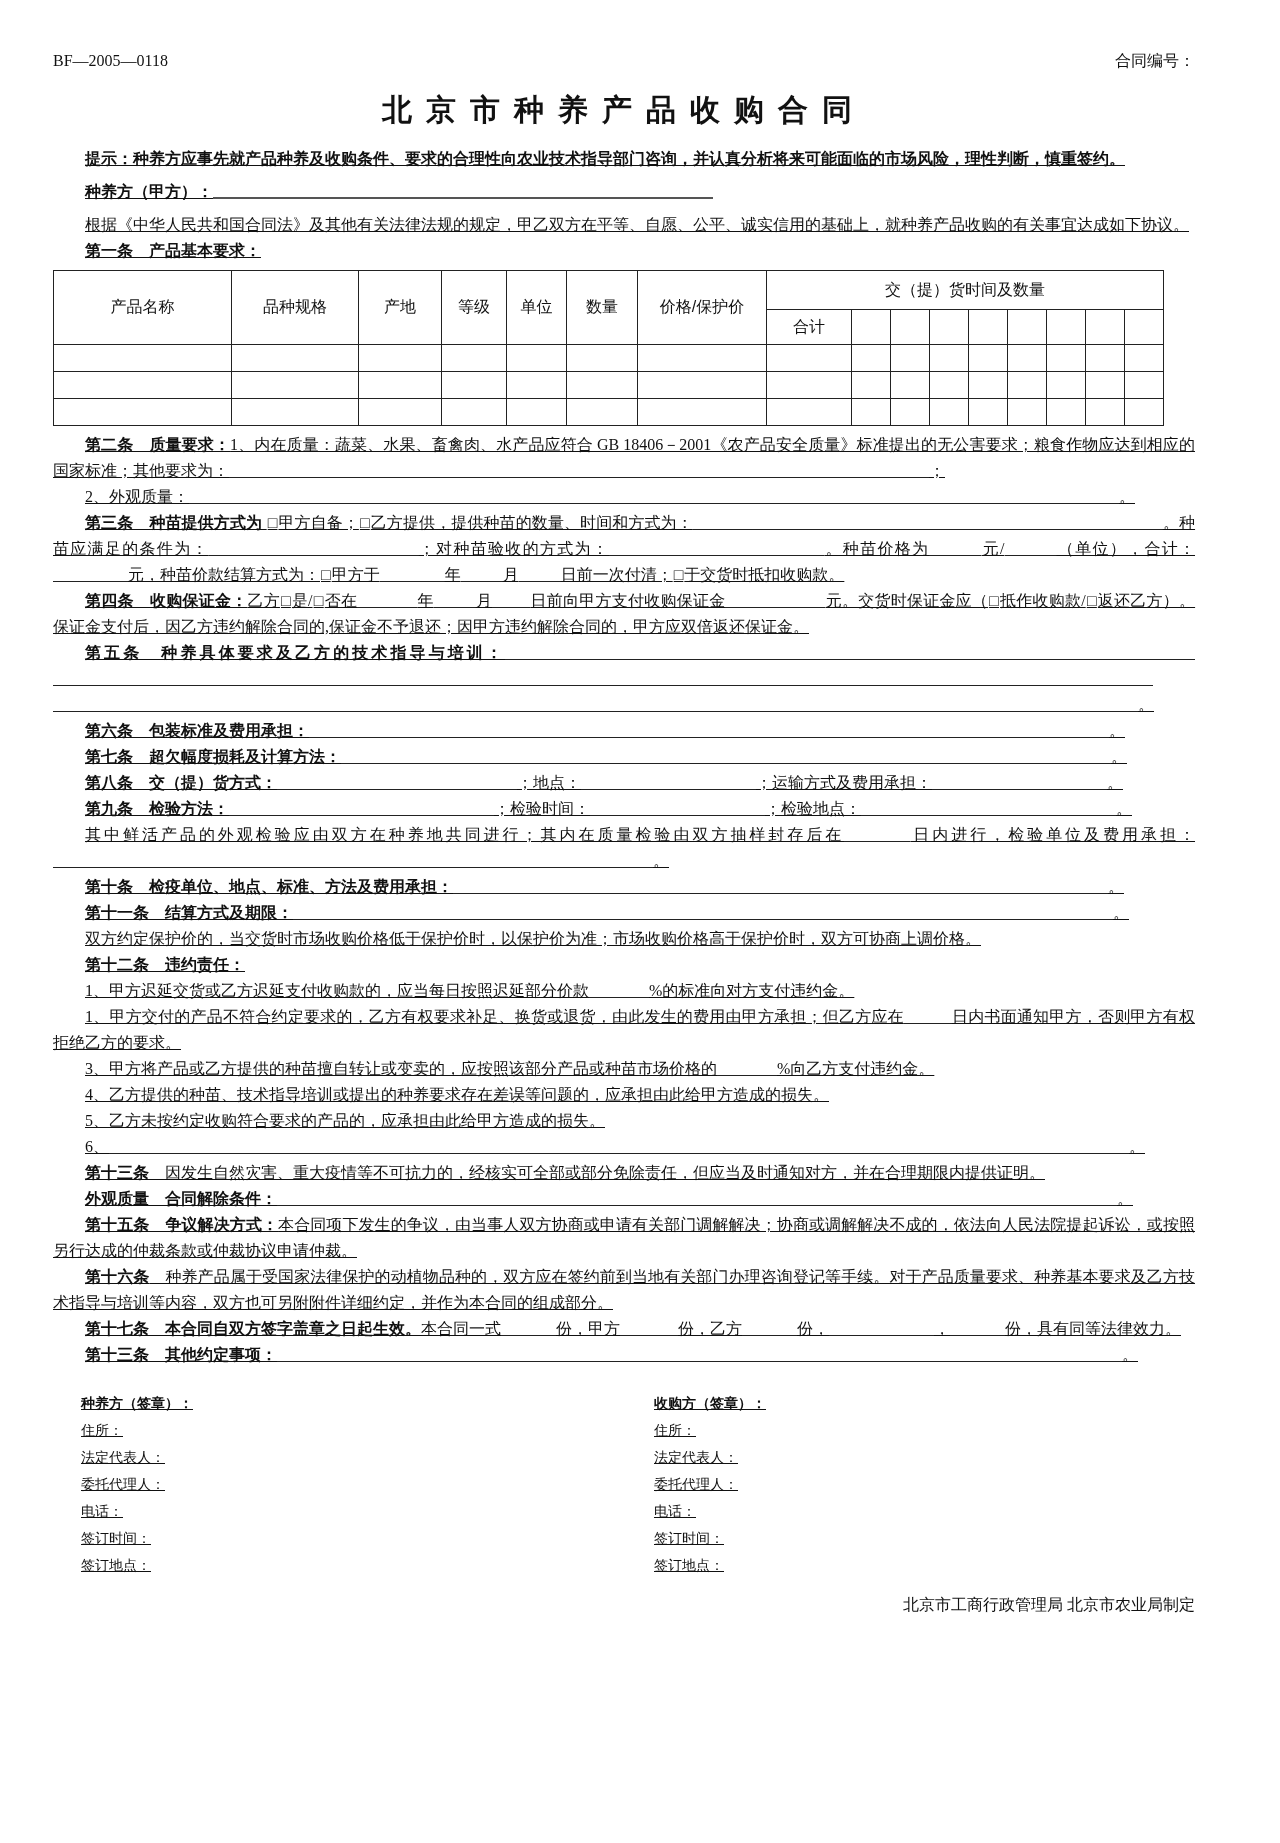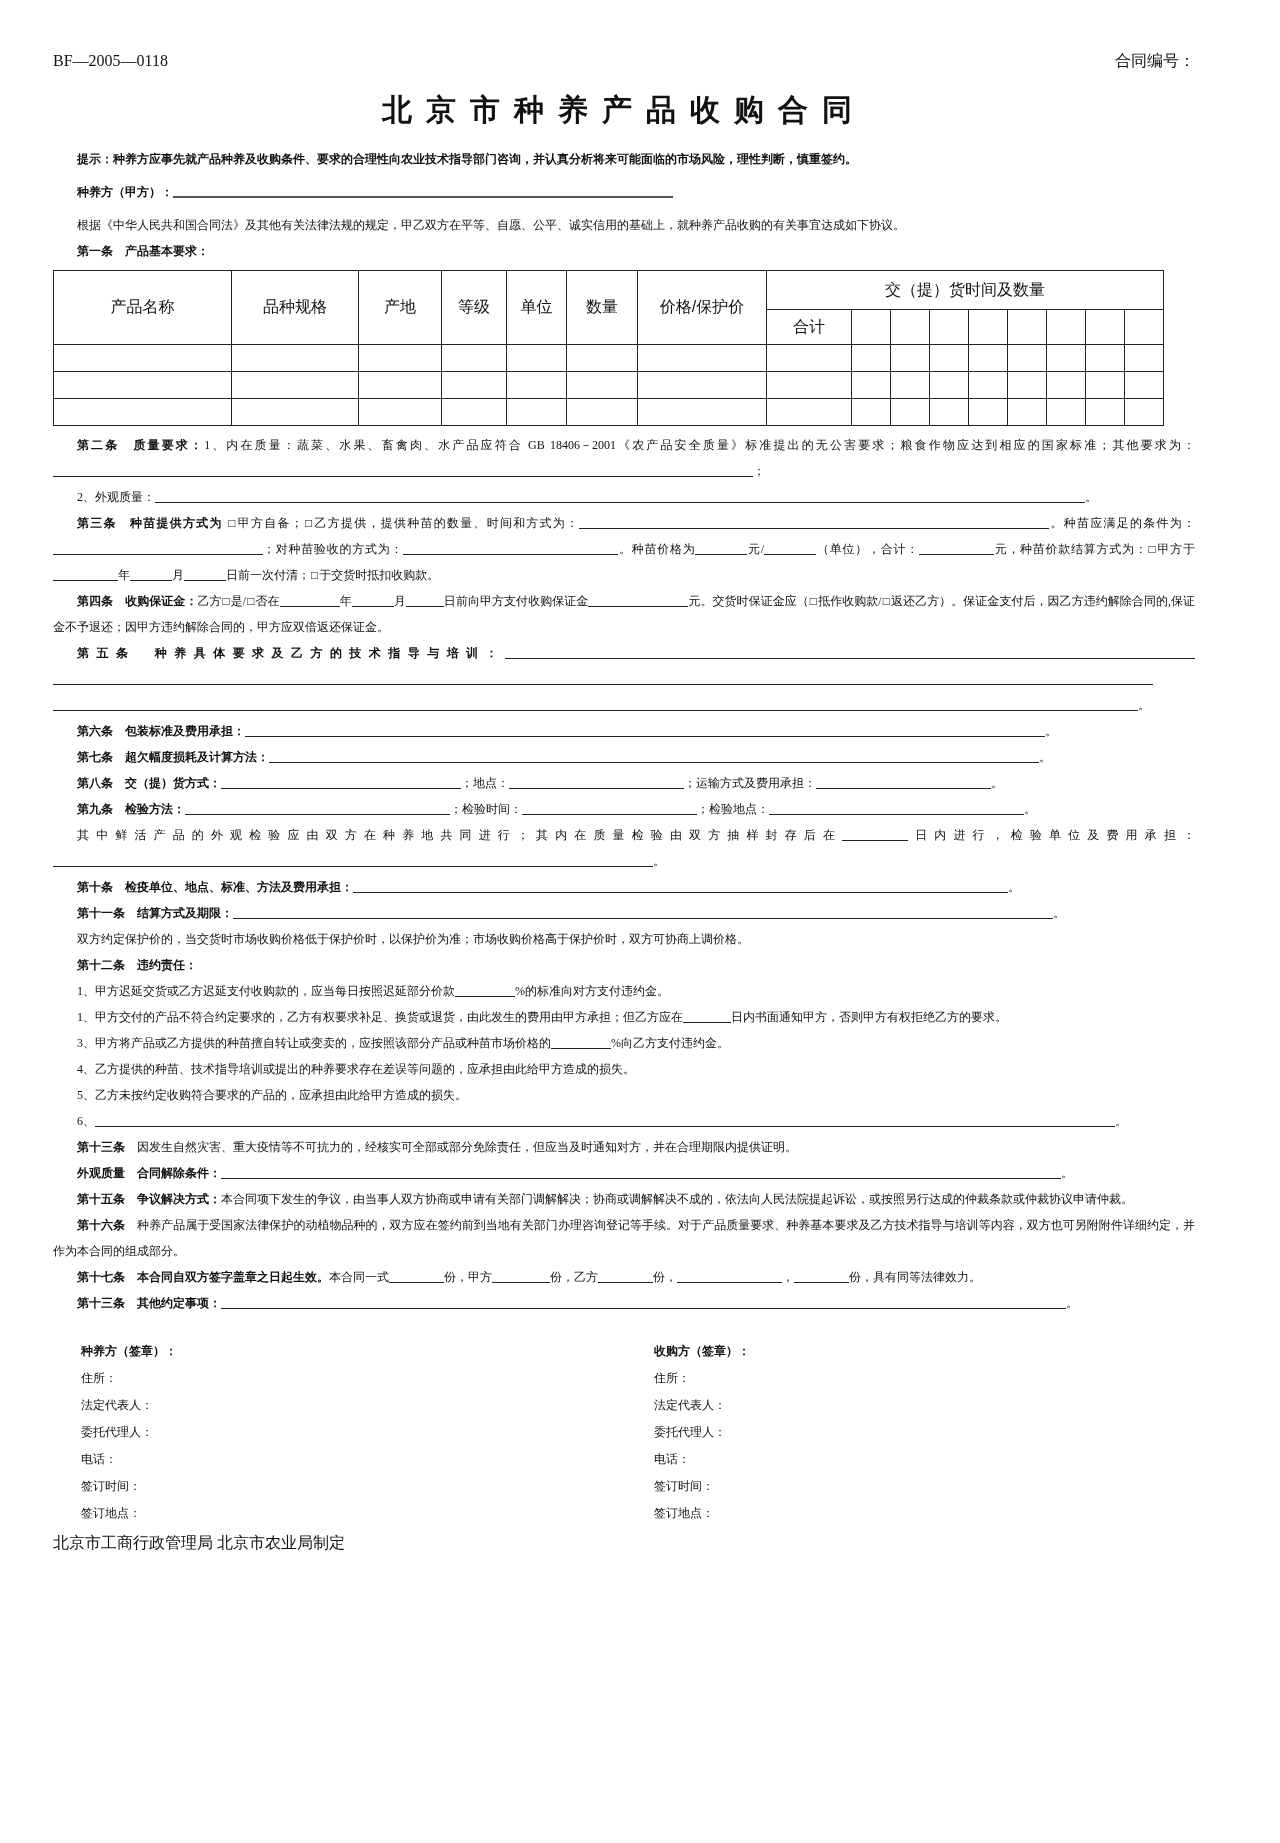--- a/index.html
+++ b/index.html
@@ -6,21 +6,21 @@
   .page{
     width:1280px;height:1843px;margin:0 auto;background:#ffffff;
     box-sizing:border-box;padding:50px 85px 0 53px;position:relative;
     font-family:"Liberation Serif","DejaVu Serif",serif;color:#111;overflow:hidden;
   }
   .topline{display:flex;justify-content:space-between;font-size:16px;line-height:22px;}
   .doc-title{
     text-align:center;font-family:"Liberation Sans","DejaVu Sans",sans-serif;
     font-weight:bold;font-size:30px;letter-spacing:14px;margin:16px 0 14px 0;line-height:44px;
   }
-  .para{margin:0;font-size:12px;line-height:26px;text-align:justify;word-break:break-all;}
+  .para{margin:0;font-size:16px;line-height:26px;text-align:justify;word-break:break-all;text-decoration:underline;}
   .para.indent{text-indent:2em;}
   .para .b{font-family:"Liberation Sans","DejaVu Sans",sans-serif;font-weight:bold;}
   .para.notice{font-family:"Liberation Sans","DejaVu Sans",sans-serif;font-weight:bold;margin:4px 0 2px 0;}
   .para.party{margin:7px 0;}
   .blank{
     display:inline-block;border-bottom:1px solid #222;height:15px;
     vertical-align:baseline;margin-bottom:-2px;
   }
   .party .blank{border-bottom-width:2px;border-color:#555;}
   .cb{display:inline;padding:0 1px;}
@@ -31,24 +31,24 @@
     border:1px solid #222;padding:0;font-weight:normal;
     font-family:"Liberation Sans","DejaVu Sans",sans-serif;font-size:16px;text-align:center;
   }
   table.products thead tr:first-child th{height:38px;}
   table.products thead tr:last-child th{height:34px;}
   table.products tbody td{height:26px;}
   .sig-cols{display:flex;margin-top:22px;}
   .sig-col{width:50%;box-sizing:border-box;}
   .sig-col.left{padding-left:28px;}
   .sig-col.right{padding-left:30px;}
-  .sig-line{font-size:12px;line-height:27px;}
+  .sig-line{font-size:14px;line-height:27px;text-decoration:underline;}
   .sig-line.b{font-family:"Liberation Sans","DejaVu Sans",sans-serif;font-weight:bold;}
   .footer{
-    text-align:left;font-size:16px;margin-top:4px;line-height:24px;
+    text-align:right;font-size:16px;margin-top:14px;line-height:24px;
   }
 </style>
 </head>
 <body>
 
 <div class="page">
   <div class="topline">
     <span>BF—2005—0118</span>
     <span>合同编号：</span>
   </div>

